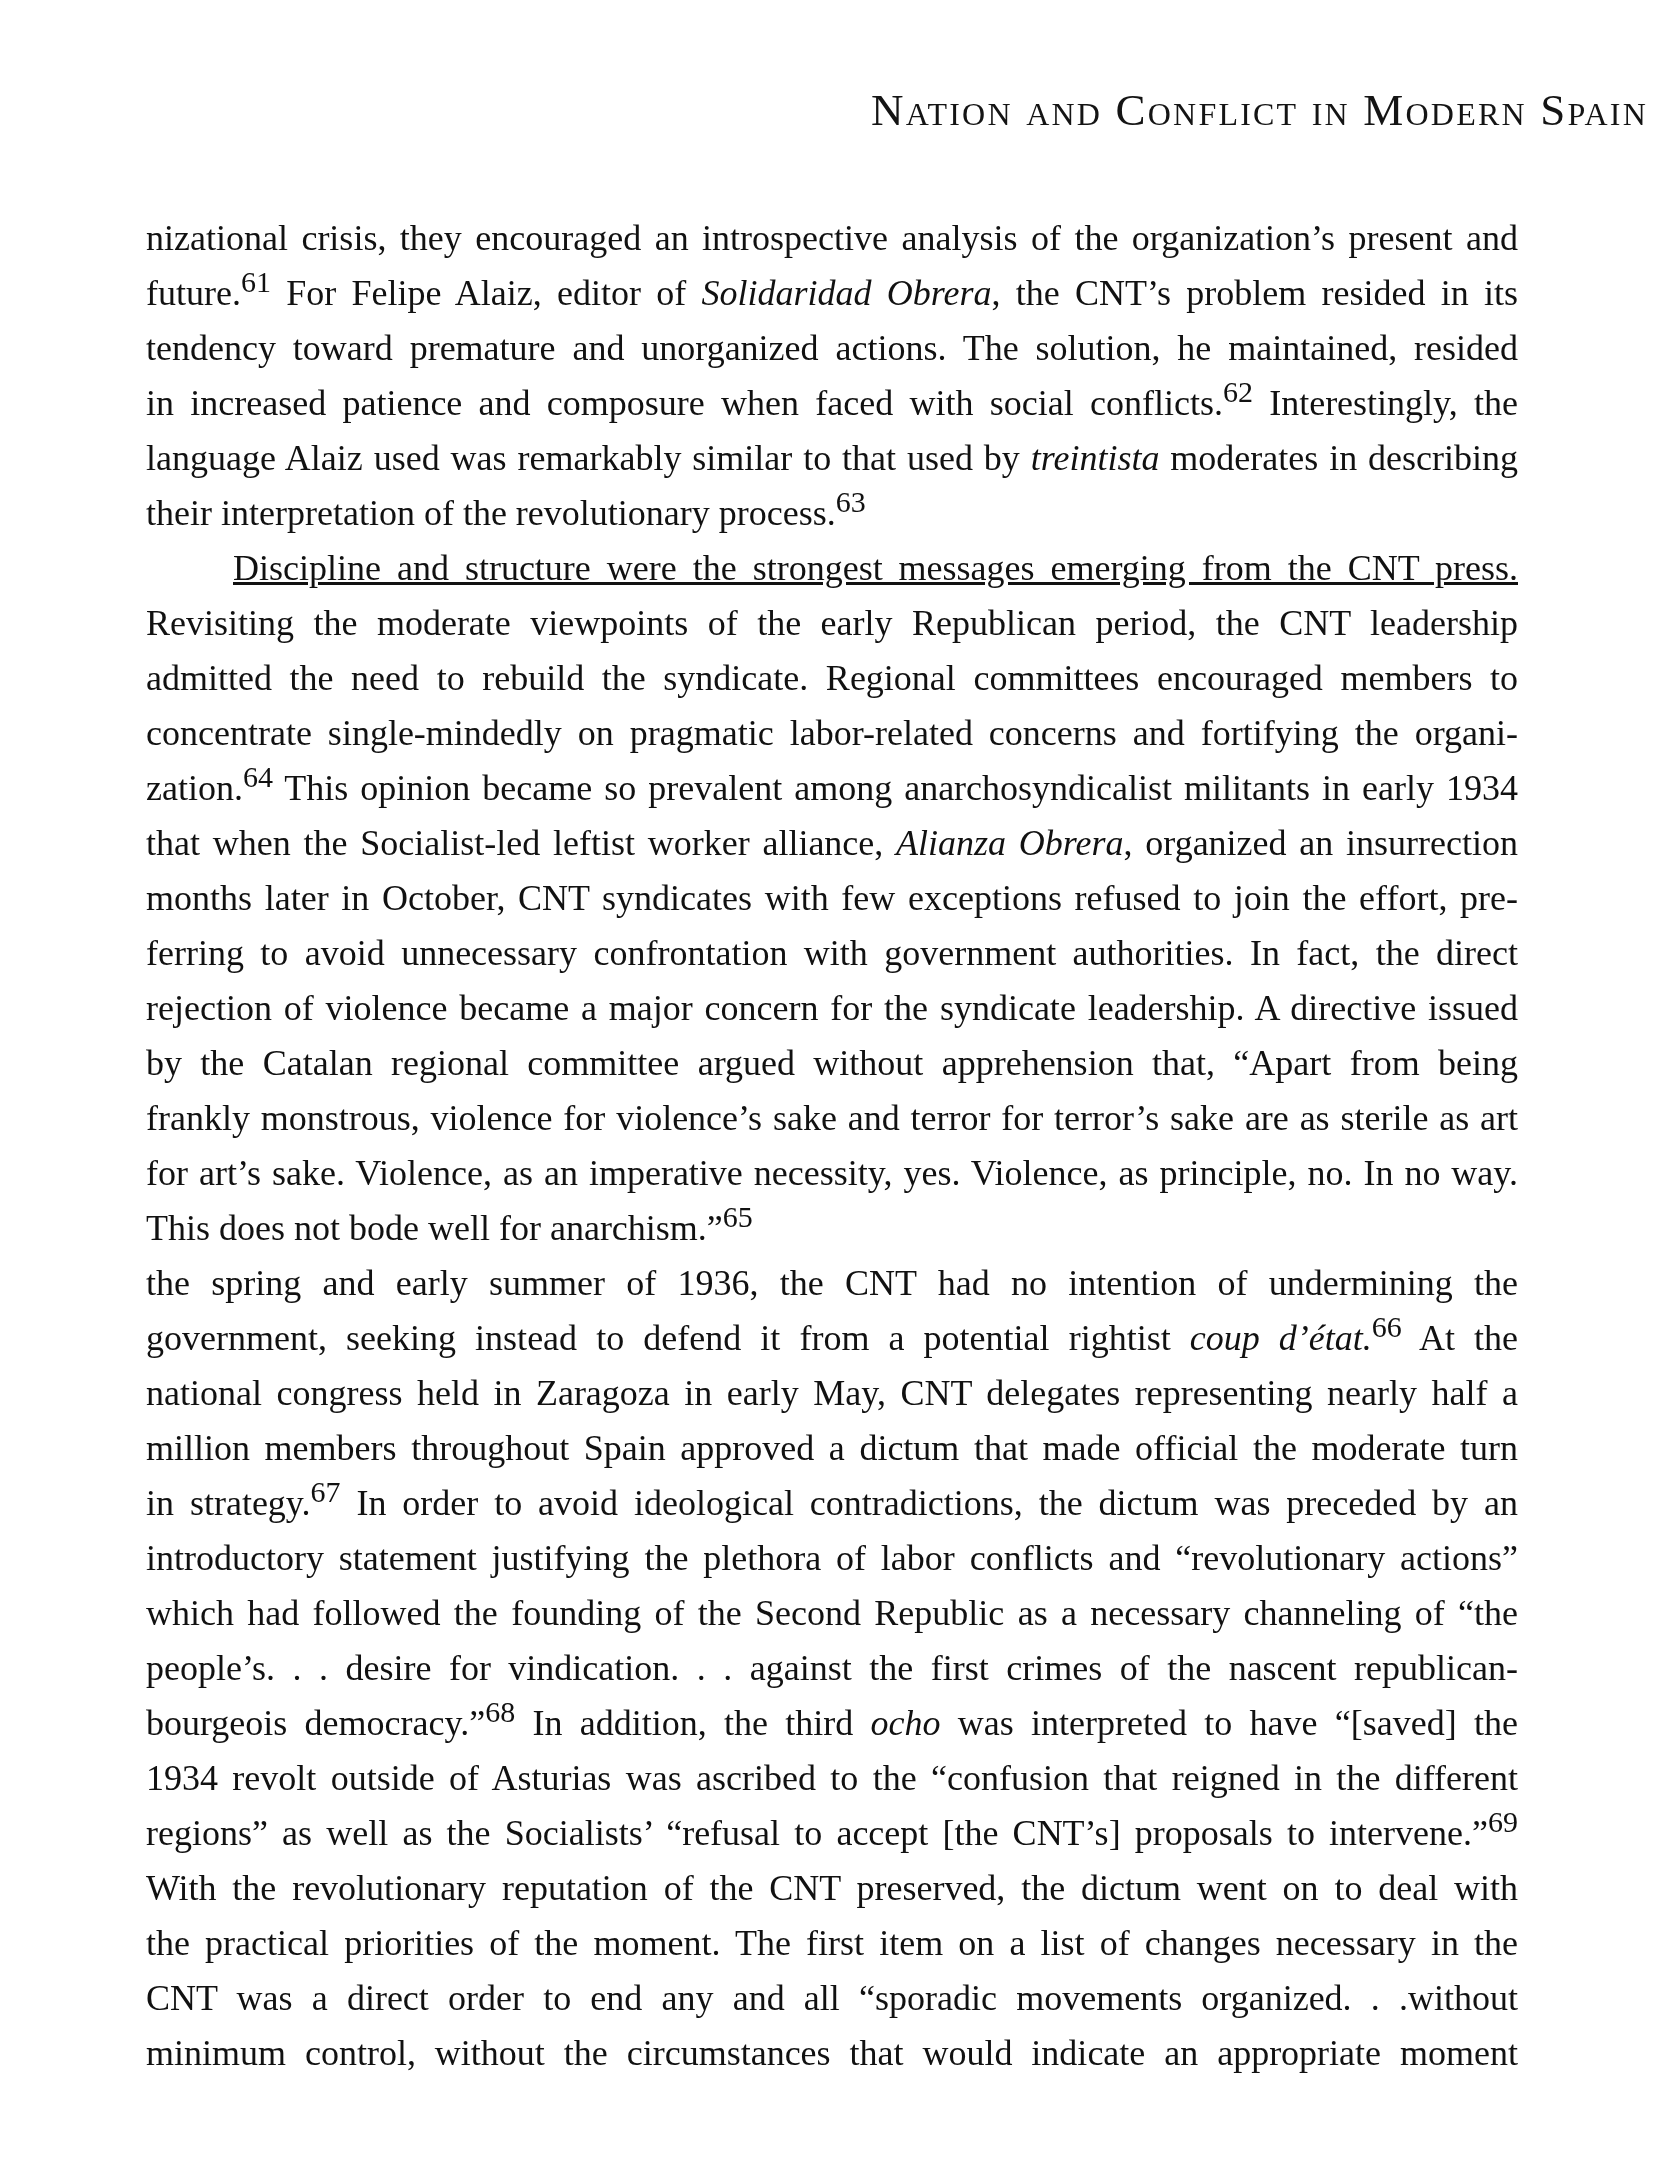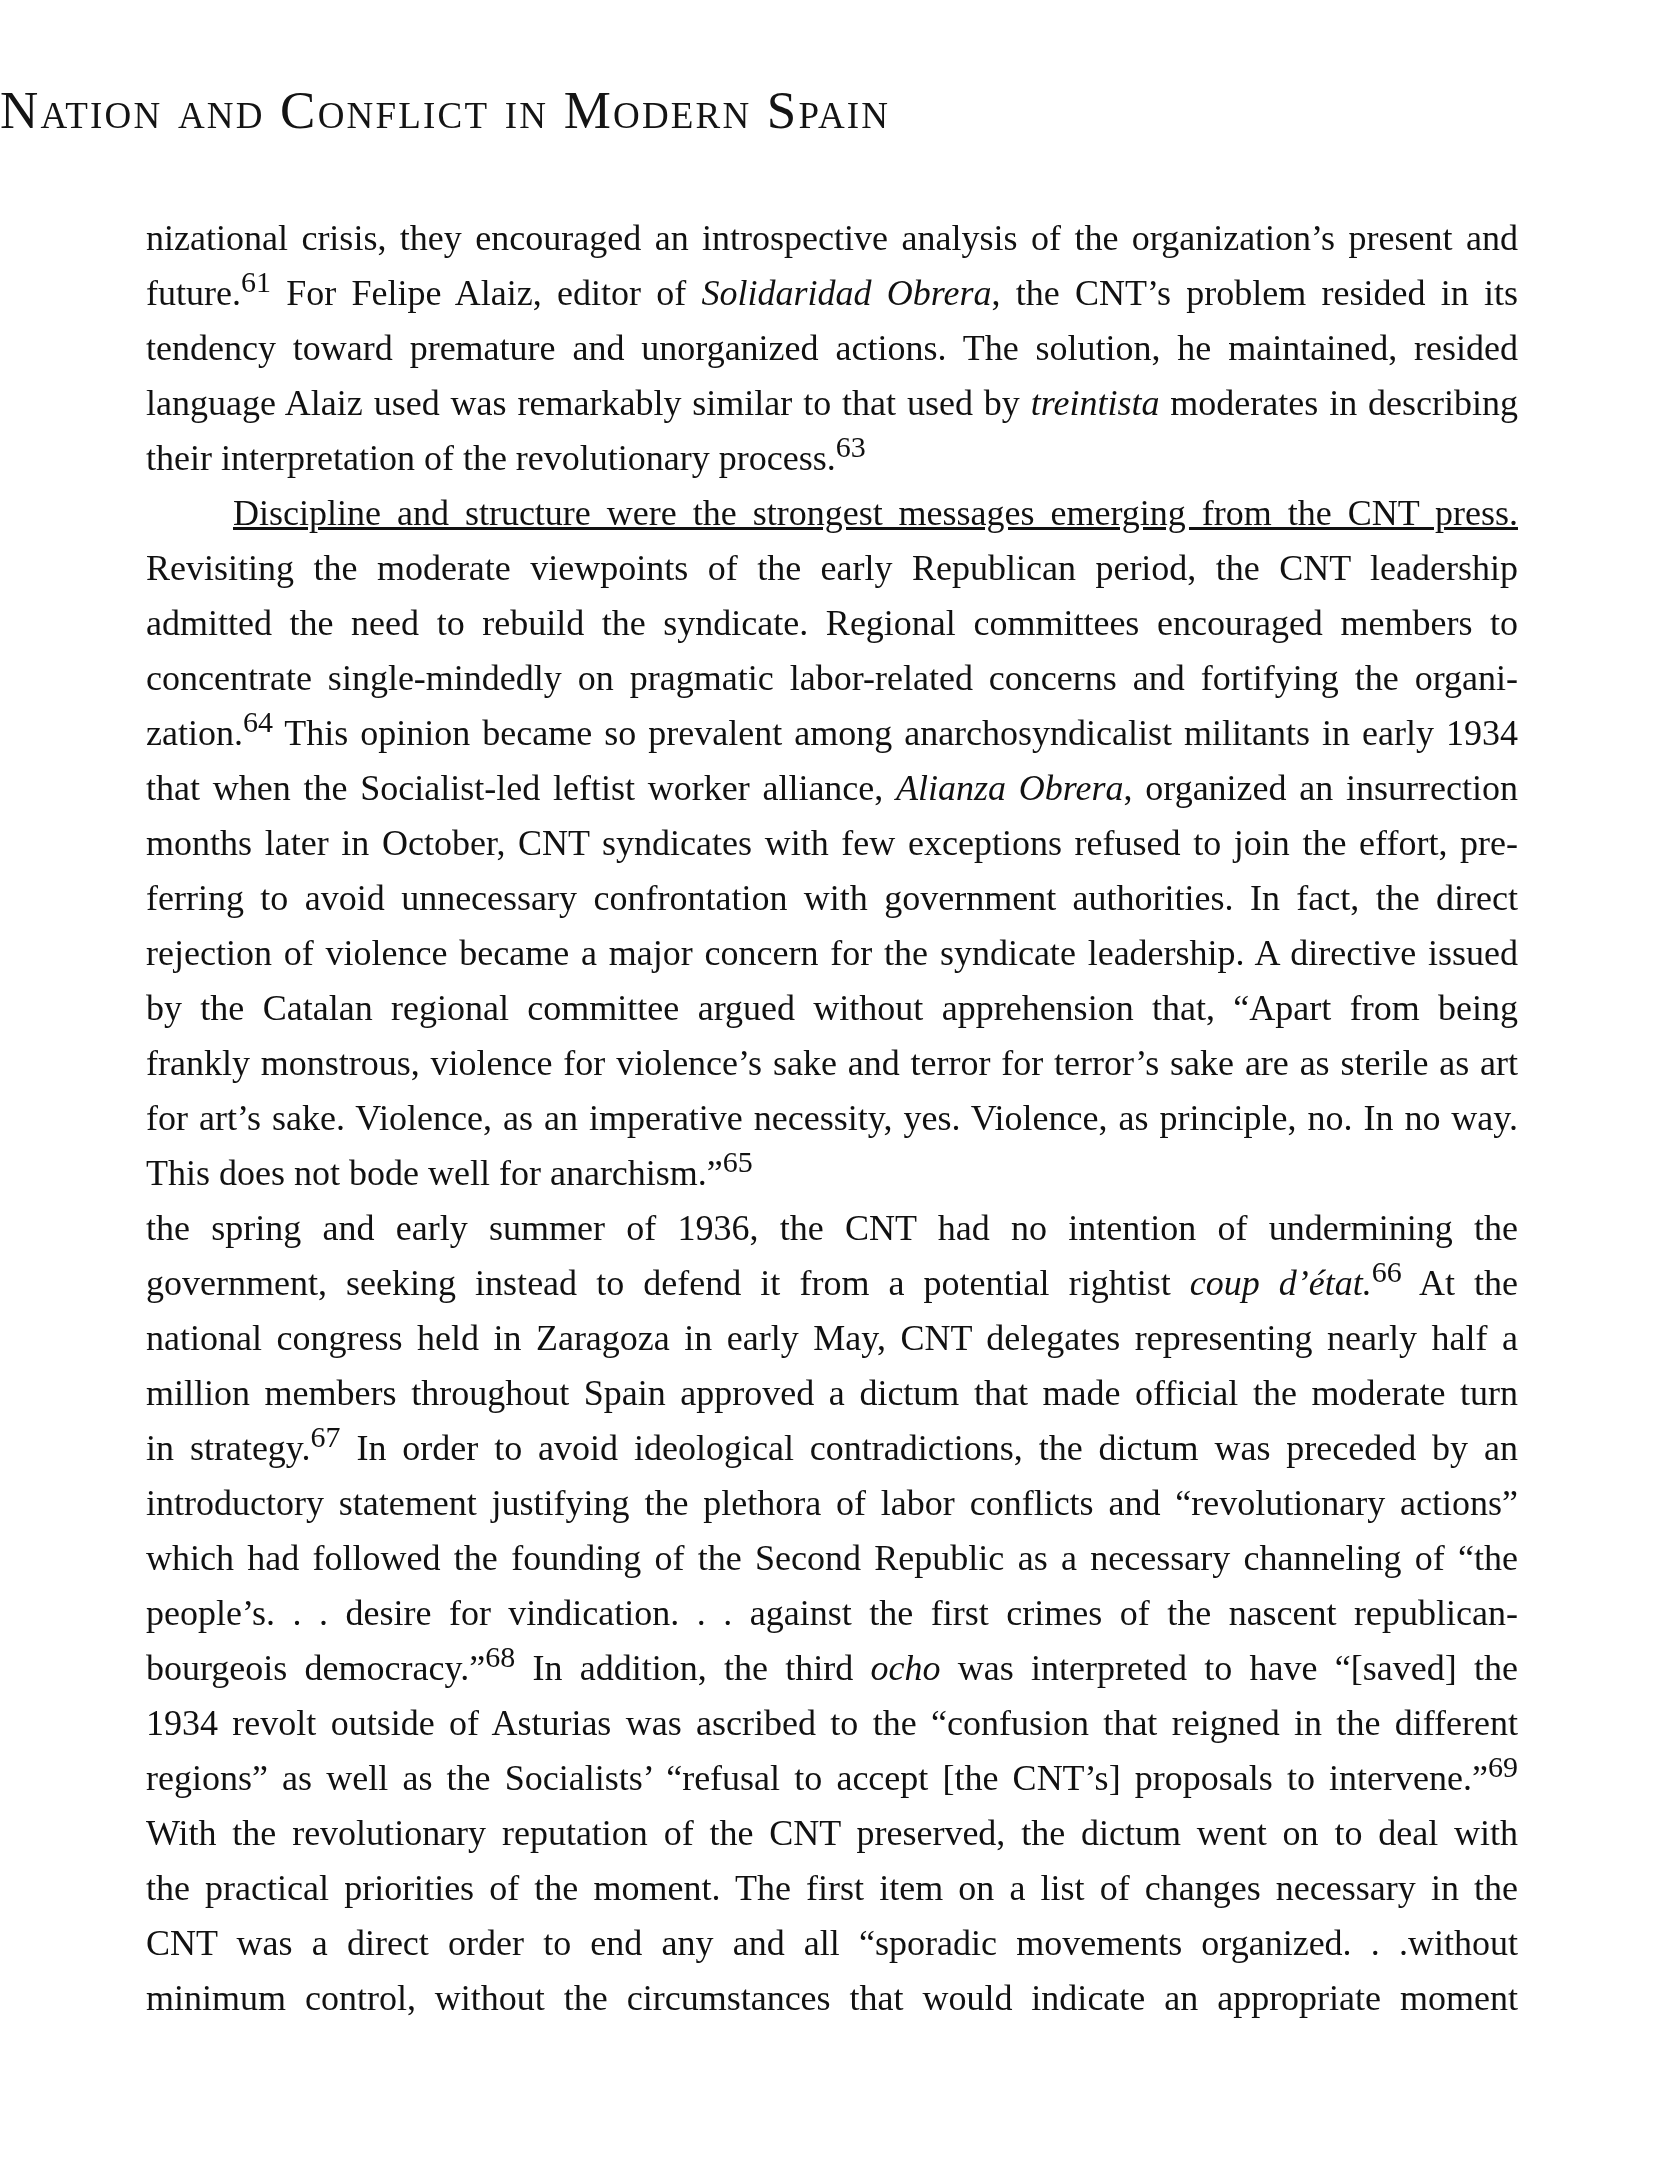--- a/index.html
+++ b/index.html
@@ -1,34 +1,35 @@
 <!DOCTYPE html>
 <html style="font-size:7px"><head>
 <meta charset="utf-8">
 <style>
   html, body { margin: 0; padding: 0; background: #ffffff; }
   body { width: 1672px; height: 2543px; position: relative; overflow: hidden; color: #111111; font-family: "Liberation Serif", "DejaVu Serif", serif; }
   .page { position: absolute; left: 0; top: 0; width: 1672px; height: 2543px; background: #ffffff; }
-  .running-head { position: absolute; left: 0; width: 1648px; top: 84px; text-align: left; font-size: 53px; line-height: 52px; font-variant: small-caps; letter-spacing: 2.2px; color: #141414; }
+  .running-head { position: absolute; left: 0; width: 1648px; top: 84px; text-align: right; font-size: 45px; line-height: 52px; font-variant: small-caps; letter-spacing: 2.2px; color: #141414; }
   .body-text { position: absolute; left: 146px; top: 211px; width: 1372px; }
   .line { height: 55px; line-height: 55px; font-size: 36px; text-align: justify; text-align-last: justify; white-space: normal; overflow: hidden; word-spacing: 0px; }
   .line.last { text-align-last: left; }
   .line.indent { padding-left: 87px; text-decoration: underline; }
   .it { font-style: italic; }
   .sup { font-size: 30px; position: relative; top: -13px; line-height: 0; vertical-align: baseline; }
 </style>
 </head>
 <body>
 
 <div class="page">
   <div class="running-head">Nation and Conflict in Modern Spain</div>
   <div class="body-text" id="body-text">
       <div class="line"><span class="">nizational crisis, they encouraged an introspective analysis of the organization’s present and</span></div>
       <div class="line"><span class="">future.</span><span class="sup">61</span><span class=""> For Felipe Alaiz, editor of </span><span class="it">Solidaridad Obrera</span><span class="">, the CNT’s problem resided in its</span></div>
       <div class="line"><span class="">tendency toward premature and unorganized actions. The solution, he maintained, resided</span></div>
+      <div class="line"><span class="">in increased patience and composure when faced with social conflicts.</span><span class="sup">62</span><span class=""> Interestingly, the</span></div>
       <div class="line"><span class="">language Alaiz used was remarkably similar to that used by </span><span class="it">treintista</span><span class=""> moderates in describing</span></div>
       <div class="line last"><span class="">their interpretation of the revolutionary process.</span><span class="sup">63</span></div>
       <div class="line indent"><span class="">Discipline and structure were the strongest messages emerging from the CNT press.</span></div>
       <div class="line"><span class="">Revisiting the moderate viewpoints of the early Republican period, the CNT leadership</span></div>
       <div class="line"><span class="">admitted the need to rebuild the syndicate. Regional committees encouraged members to</span></div>
       <div class="line"><span class="">concentrate single-mindedly on pragmatic labor-related concerns and fortifying the organi-</span></div>
       <div class="line"><span class="">zation.</span><span class="sup">64</span><span class=""> This opinion became so prevalent among anarchosyndicalist militants in early 1934</span></div>
       <div class="line"><span class="">that when the Socialist-led leftist worker alliance, </span><span class="it">Alianza Obrera</span><span class="">, organized an insurrection</span></div>
       <div class="line"><span class="">months later in October, CNT syndicates with few exceptions refused to join the effort, pre-</span></div>
       <div class="line"><span class="">ferring to avoid unnecessary confrontation with government authorities. In fact, the direct</span></div>

